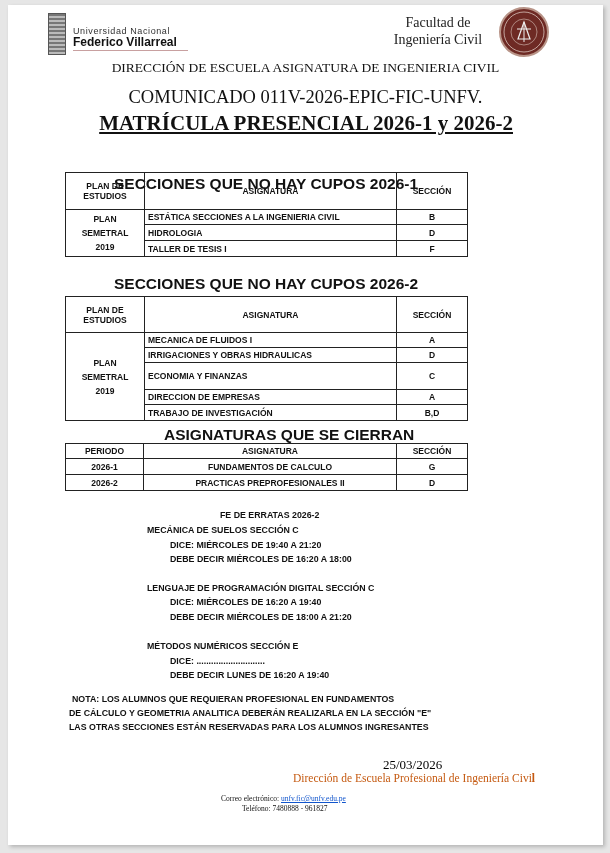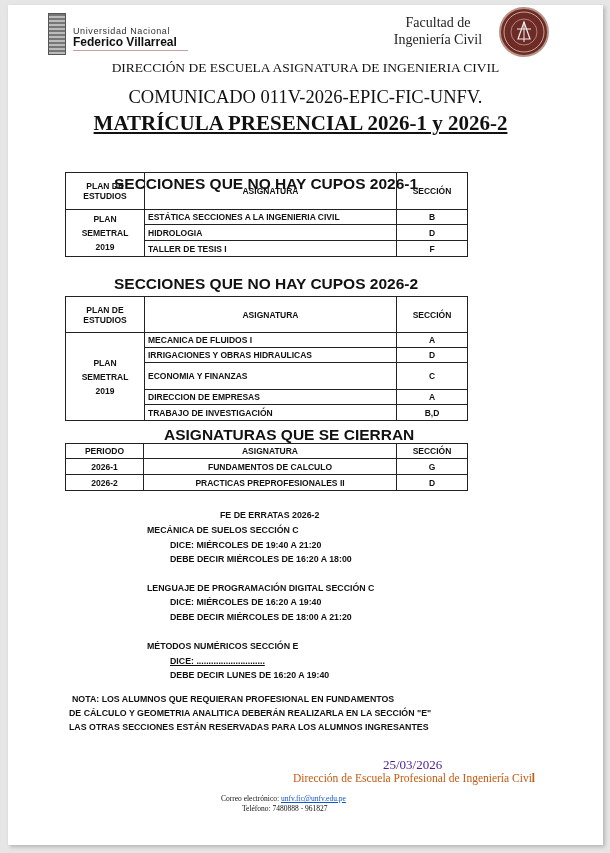--- a/index.html
+++ b/index.html
@@ -30,35 +30,35 @@
 
   .fac { left: 380px; top: 9px; width: 100px; text-align: center; font-size: 14px; line-height: 17px; color:#222; }
   .seal {
     left: 491px; top: 2px; width: 50px; height: 50px; border-radius: 50%;
     background: #6e2a24; border: 2px solid #b89488; box-sizing: border-box;
   }
   .seal svg { position:absolute; left:0; top:0; }
 
   .dir-title { left: 0; width: 595px; top: 55px; text-align: center; font-size: 13.5px; color:#111; }
   .comunicado { left: 0; width: 595px; top: 82px; text-align:center; font-size: 18.5px; color:#111; }
-  .matricula { left: 0; width: 505px; top: 106px; text-align:center; font-size: 21px; font-weight: bold; text-decoration: underline; color:#111;margin-left:40px; }
+  .matricula { left: 0; width: 505px; top: 106px; text-align:right; font-size: 21px; font-weight: bold; text-decoration: underline; color:#111; }
 
   .sec-title { font-size: 15.5px; font-weight: bold; color:#111; }
 
   table.t { position: absolute; border-collapse: collapse; font-family: "Liberation Sans", sans-serif; font-weight: bold; font-size: 8.5px; color:#111; }
   table.t td { border: 1.2px solid #222; padding: 0 3px; }
   .c { text-align: center; }
   .l { text-align: left; }
 
   .erratas { left: 0; top: 505px; width: 595px; font-size: 8.8px; font-weight: bold; color:#111; }
   .erratas .line { position:absolute; white-space: nowrap; }
 
   .nota { position:absolute; font-size: 8.8px; font-weight: bold; color:#111; white-space: nowrap; }
 
-  .date { left: 375px; top: 752px; font-size: 13px; color:#4c1d95; }
+  .date { left: 375px; top: 752px; font-size: 13px; color:#000000; }
   .sign { left: 285px; top: 767px; font-size: 11.5px; color:#c55a11; white-space: nowrap; }
   .sign b { font-weight: bold; }
   .contact1 { left: 213px; top: 789px; font-size: 7.5px; color:#111; white-space: nowrap; }
   .contact1 a { color:#1155cc; text-decoration: underline; }
   .contact2 { left: 234px; top: 799px; font-size: 7.5px; color:#111; white-space: nowrap; }
 </style>
 </head>
 <body>
 
 <div class="page">
@@ -177,21 +177,21 @@
 
     <div class="line" style="left:139px; top:15px;">MECÁNICA DE SUELOS SECCIÓN C</div>
     <div class="line" style="left:162px; top:30px;">DICE: MIÉRCOLES DE 19:40 A 21:20</div>
     <div class="line" style="left:162px; top:44px;">DEBE DECIR MIÉRCOLES DE 16:20 A 18:00</div>
 
     <div class="line" style="left:139px; top:73px;">LENGUAJE DE PROGRAMACIÓN DIGITAL SECCIÓN C</div>
     <div class="line" style="left:162px; top:87px;">DICE: MIÉRCOLES DE 16:20 A 19:40</div>
     <div class="line" style="left:162px; top:102px;">DEBE DECIR MIÉRCOLES DE 18:00 A 21:20</div>
 
     <div class="line" style="left:139px; top:131px;">MÉTODOS NUMÉRICOS SECCIÓN E</div>
-    <div class="line" style="left:162px; top:146px;text-decoration:underline;">DICE:  ............................</div>
+    <div class="line" style="left:162px; top:146px;">DICE:  ............................</div>
     <div class="line" style="left:162px; top:160px;">DEBE DECIR    LUNES DE 16:20 A 19:40</div>
   </div>
 
   <div class="nota" style="left:64px; top:689px;">NOTA: LOS ALUMNOS QUE REQUIERAN PROFESIONAL EN FUNDAMENTOS</div>
   <div class="nota" style="left:61px; top:703px;">DE CÁLCULO Y GEOMETRIA ANALITICA DEBERÁN REALIZARLA EN LA SECCIÓN "E"</div>
   <div class="nota" style="left:61px; top:717px;">LAS OTRAS SECCIONES ESTÁN RESERVADAS PARA LOS ALUMNOS INGRESANTES</div>
 
   <div class="abs date serif">25/03/2026</div>
   <div class="abs sign serif"><span>Dirección de Escuela Profesional de Ingeniería Civi</span><b>l</b></div>
   <div class="abs contact1 serif"><span>Correo electrónico: </span><a>unfv.fic@unfv.edu.pe</a></div>

